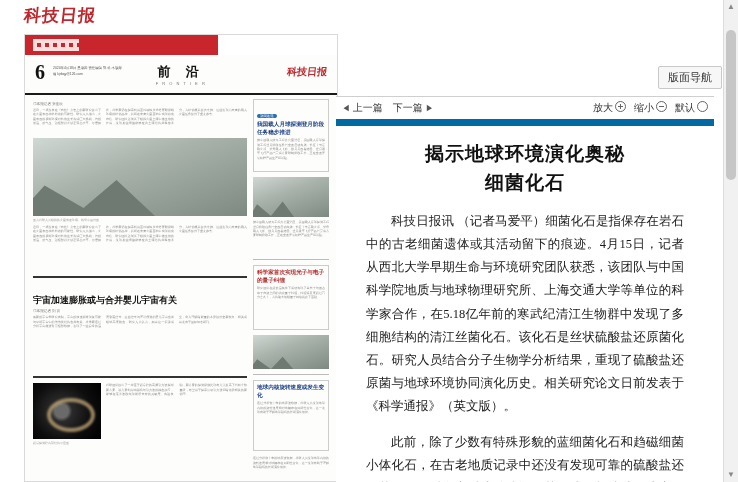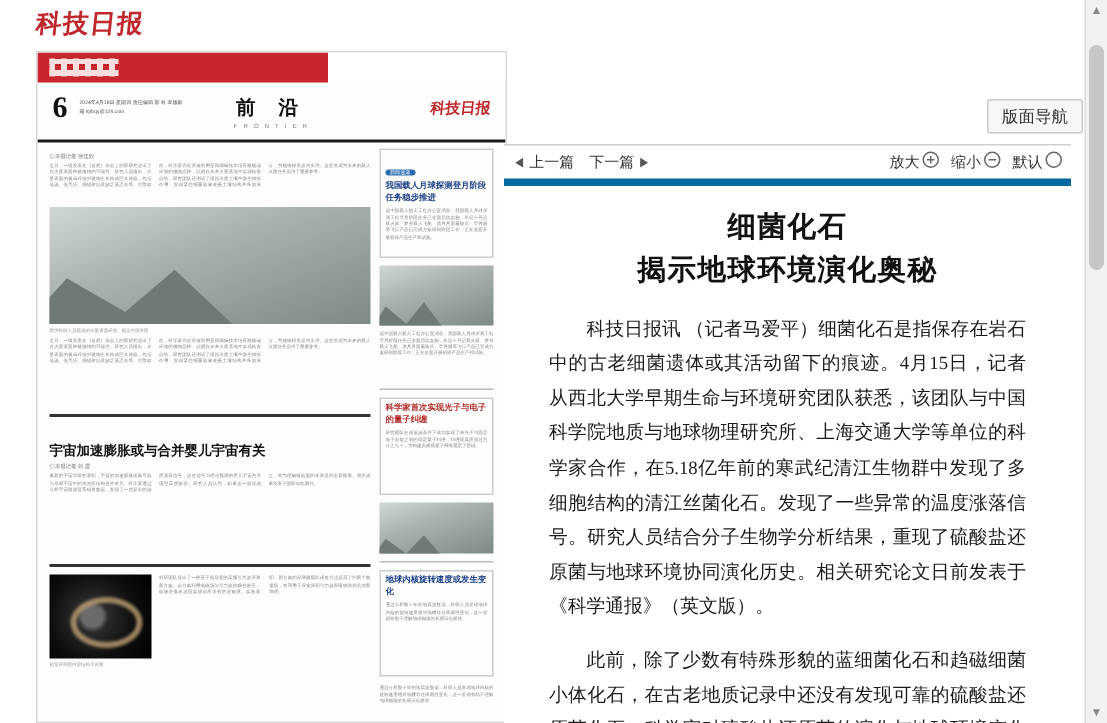--- a/index.html
+++ b/index.html
@@ -192,21 +192,21 @@
     left: 336px;
     top: 96px;
     width: 378px;
     height: 386px;
     background: #ffffff;
   }
   .reader-toolbar {
     position: relative;
     height: 22px;
     border-top: 1px solid #cfcfcf;
-    border-bottom: 5px solid #0369a1;
+    border-bottom: 7px solid #0369a1;
     background: #fff;
     font-size: 10px;
     color: #333;
   }
   .tb-left {
     position: absolute;
     left: 6px; top: 4px;
     display: flex; gap: 10px;
     align-items: center;
   }
@@ -389,23 +389,23 @@
         <span class="tb-item">
           <span>缩小</span><span class="circ minus"></span>
         </span>
         <span class="tb-item">
           <span>默认</span><span class="circ"></span>
         </span>
       </div>
     </div>
 
     <div class="article">
+      <div class="art-title">揭示地球环境演化奥秘</div>
       <div class="art-title">细菌化石</div>
-      <div class="art-title">揭示地球环境演化奥秘</div>
-      <p class="art-para">科技日报讯 （记者马爱平）细菌化石是指保存在岩石中的古老细菌遗体或其活动留下的痕迹。4月15日，记者从西北大学早期生命与环境研究团队获悉，该团队与中国科学院地质与地球物理研究所、上海交通大学等单位的科学家合作，在5.18亿年前的寒武纪清江生物群中发现了多细胞结构的清江丝菌化石。发现了一些异常的温度涨落信号。研究人员结合分子生物学分析结果，重现了硫酸盐还原菌与地球环境协同演化历史。相关研究论文日前发表于《科学通报》（英文版）。</p>
+      <p class="art-para">科技日报讯 （记者马爱平）细菌化石是指保存在岩石中的古老细菌遗体或其活动留下的痕迹。4月15日，记者从西北大学早期生命与环境研究团队获悉，该团队与中国科学院地质与地球物理研究所、上海交通大学等单位的科学家合作，在5.18亿年前的寒武纪清江生物群中发现了多细胞结构的清江丝菌化石。该化石是丝状硫酸盐还原菌化石。研究人员结合分子生物学分析结果，重现了硫酸盐还原菌与地球环境协同演化历史。相关研究论文日前发表于《科学通报》（英文版）。</p>
       <p class="art-para">此前，除了少数有特殊形貌的蓝细菌化石和趋磁细菌小体化石，在古老地质记录中还没有发现可靠的硫酸盐还原菌化石。科学家对硫酸盐还原菌的演化与地球环境变化的关系也没有明确认识。</p>
 
     </div>
   </div>
 
   <div class="scrollbar">
     <div class="scroll-arrow" style="top:0">▲</div>
     <div class="scroll-thumb"></div>
     <div class="scroll-arrow" style="bottom:0">▼</div>
   </div>

